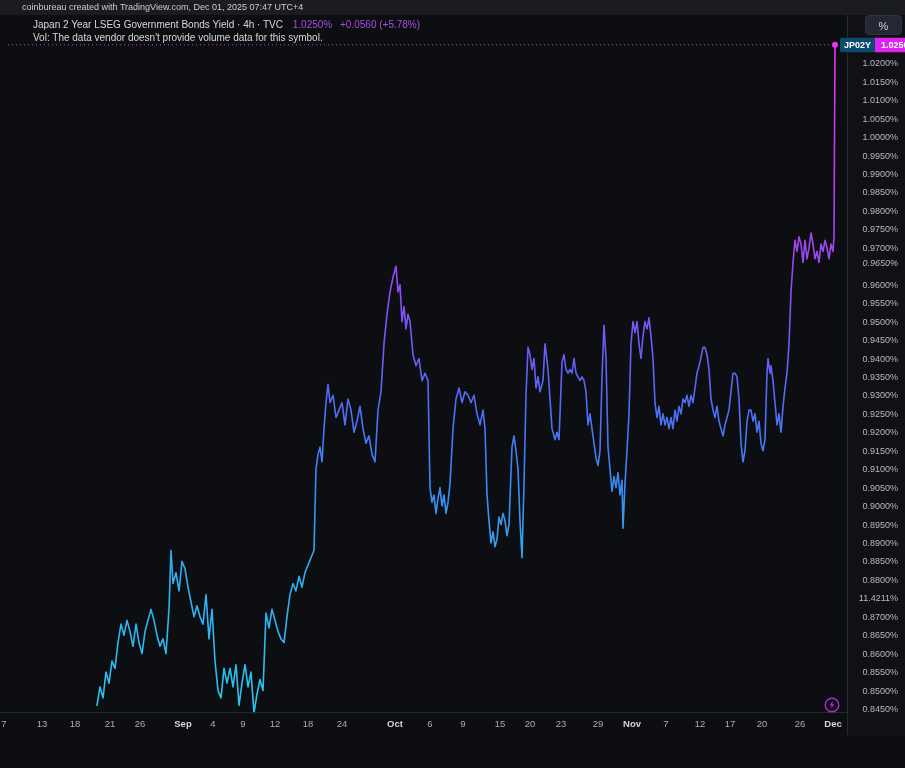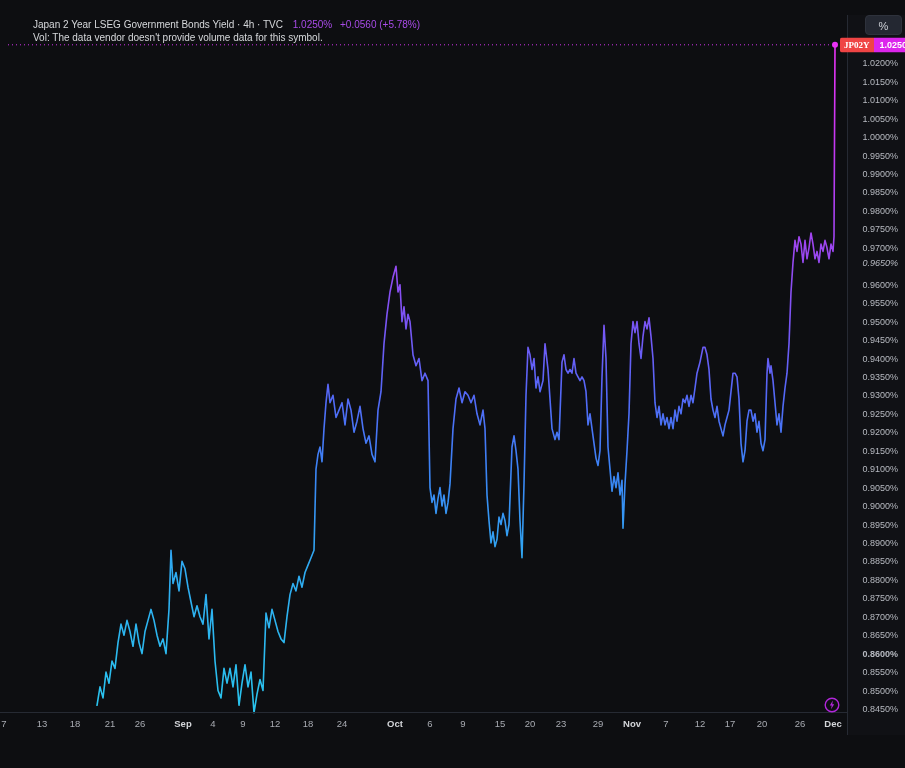--- a/index.html
+++ b/index.html
@@ -52,20 +52,23 @@
     display:flex;align-items:center;
   }
   .footer .mark{margin-left:20px;display:block;}
   .footer .brand{margin-left:8px;color:#e4e5e8;font-size:15px;font-weight:bold;letter-spacing:.2px;}
 </style>
 </head>
 <body>
 
 <div class="screen">
 
+  <div class="branding-bar">
+    <span>coinbureau created with TradingView.com, Dec 01, 2025 07:47 UTC+4</span>
+  </div>
 
   <div class="chart-pane">
     <svg id="chart-svg" width="847" height="720">
       <defs>
         <linearGradient id="lineGrad" gradientUnits="userSpaceOnUse" x1="0" y1="29.800000000000182" x2="0" y2="694">
             <stop offset="0.000" stop-color="#ea32f5"></stop>
             <stop offset="0.161" stop-color="#c238f2"></stop>
             <stop offset="0.306" stop-color="#9c46f0"></stop>
             <stop offset="0.417" stop-color="#7a55f5"></stop>
             <stop offset="0.528" stop-color="#5368f7"></stop>
@@ -87,21 +90,21 @@
       </span>
       <span class="row">
         <span>Vol: The data vendor doesn't provide volume data for this symbol.</span>
       </span>
     </div>
   </div>
 
   <div class="y-axis">
     <div class="unit-button">%</div>
     <div class="price-badge" id="price-badge" style="top: 29.8px;">
-      <span class="sym" style="background: #ef4444; font-family: Liberation Serif, serif;">JP02Y</span>
+      <span class="sym" style="background: #0c4a6e;">JP02Y</span>
       <span class="val" style="background: rgb(220, 37, 236);">1.0250%</span>
     </div>
     <div id="y-labels">
         <span class="y-label" style="top: 48.2px;">1.0200%</span>
         <span class="y-label" style="top: 66.7px;">1.0150%</span>
         <span class="y-label" style="top: 85.1px;">1.0100%</span>
         <span class="y-label" style="top: 103.6px;">1.0050%</span>
         <span class="y-label" style="top: 122px;">1.0000%</span>
         <span class="y-label" style="top: 140.5px;">0.9950%</span>
         <span class="y-label" style="top: 158.9px;">0.9900%</span>
@@ -120,24 +123,24 @@
         <span class="y-label" style="top: 398.8px;">0.9250%</span>
         <span class="y-label" style="top: 417.2px;">0.9200%</span>
         <span class="y-label" style="top: 435.7px;">0.9150%</span>
         <span class="y-label" style="top: 454.1px;">0.9100%</span>
         <span class="y-label" style="top: 472.6px;">0.9050%</span>
         <span class="y-label" style="top: 491px;">0.9000%</span>
         <span class="y-label" style="top: 509.5px;">0.8950%</span>
         <span class="y-label" style="top: 527.9px;">0.8900%</span>
         <span class="y-label" style="top: 546.4px;">0.8850%</span>
         <span class="y-label" style="top: 564.8px;">0.8800%</span>
-        <span class="y-label" style="top: 583.3px;">0.8750%</span>
+        <span class="y-label" style="top: 583.3px;">11.4211%</span>
         <span class="y-label" style="top: 601.7px;">0.8700%</span>
         <span class="y-label" style="top: 620.2px;">0.8650%</span>
-        <span class="y-label" style="top: 638.6px; font-weight: bold;">0.8600%</span>
+        <span class="y-label" style="top: 638.6px;">0.8600%</span>
         <span class="y-label" style="top: 657.1px;">0.8550%</span>
         <span class="y-label" style="top: 675.5px;">0.8500%</span>
         <span class="y-label" style="top: 694px;">0.8450%</span>
       </div>
   </div>
 
   <div class="x-axis">
     <div id="x-labels">
         <span class="x-label" style="left: 4px;">7</span>
         <span class="x-label" style="left: 42px;">13</span>

